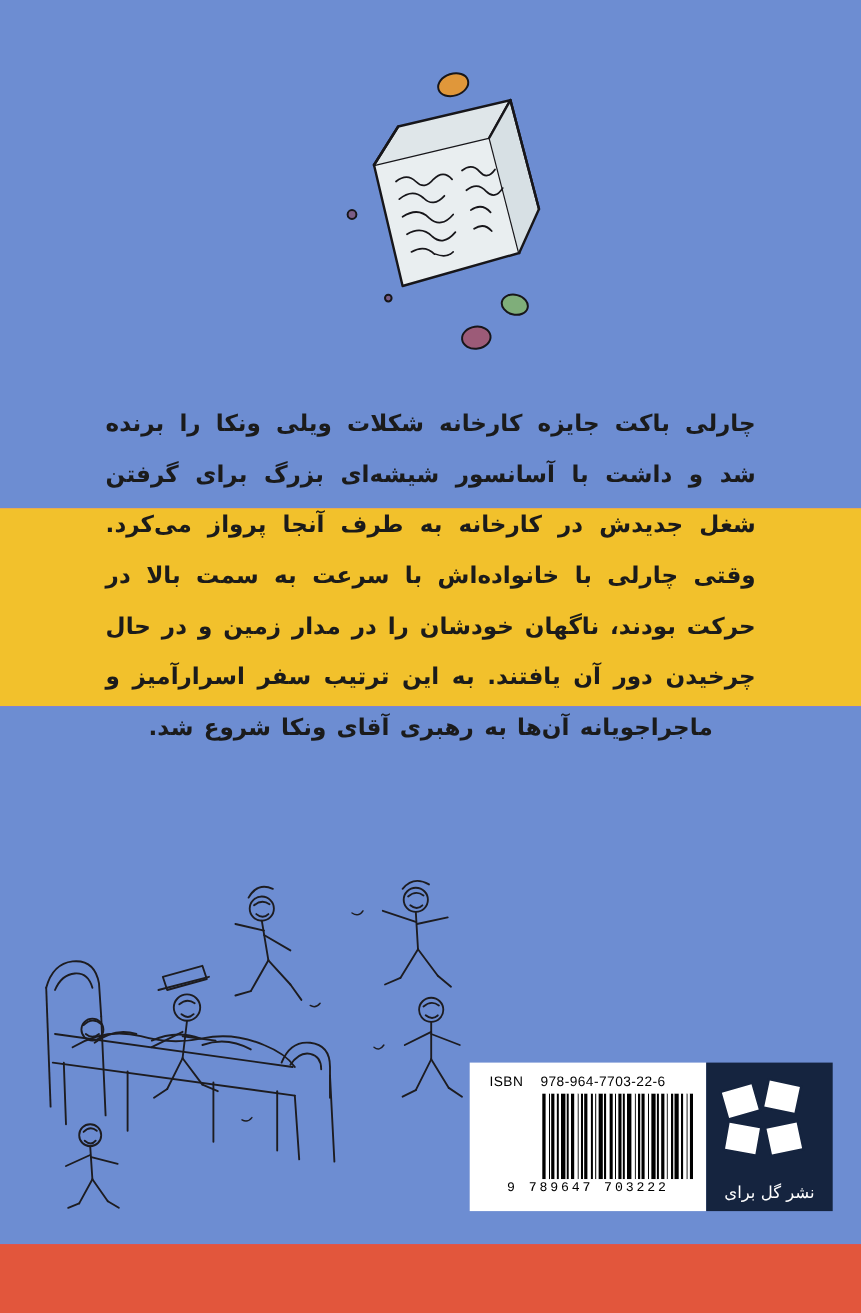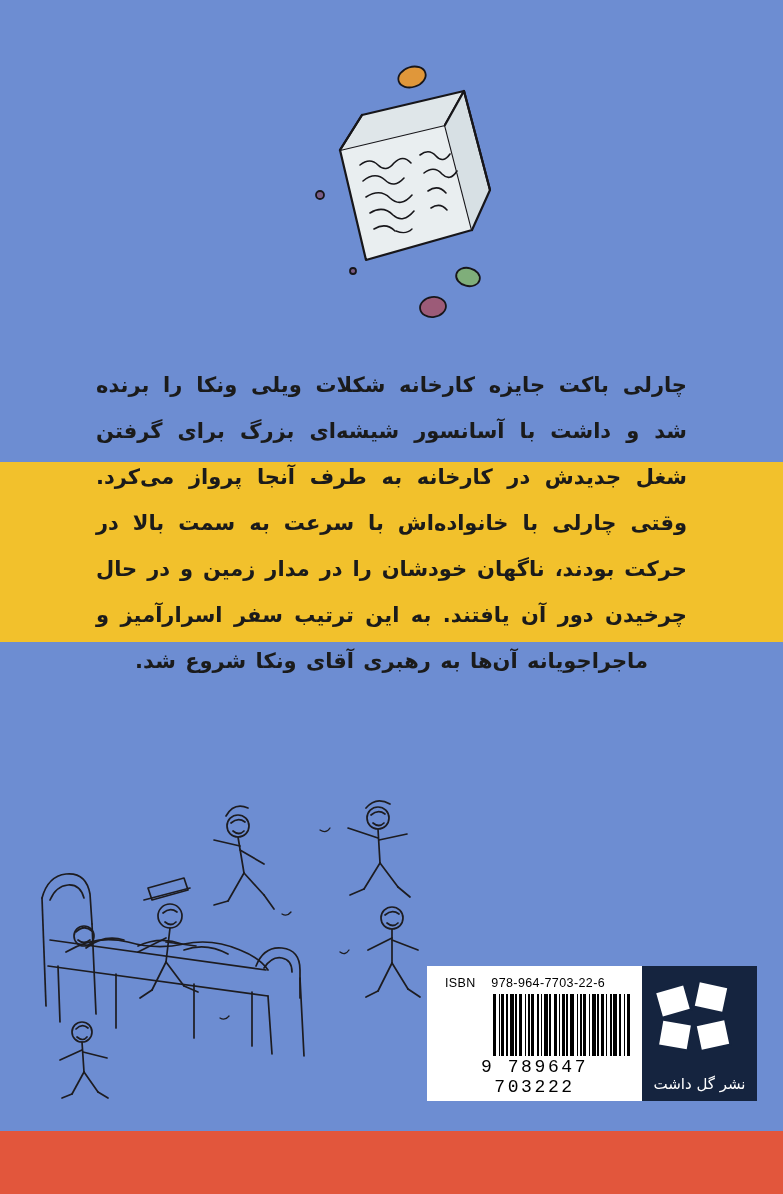--- a/index.html
+++ b/index.html
@@ -110,21 +110,21 @@
     overflow: hidden;
   }
   .barcode i {
     display: block;
     background: #000;
     height: 100%;
   }
   .barcode-digits {
     direction: ltr;
     font-family: "Liberation Mono", monospace;
-    font-size: 18px;
+    font-size: 12px;
     letter-spacing: 2.6px;
     color: #000;
     margin-top: 1px;
     width: 100%;
     text-align: center;
   }
   
   .publisher {
     position: absolute;
     left: 642px;
@@ -387,16 +387,16 @@
 
   <div class="publisher">
     <svg class="publisher-mark" viewBox="0 0 115 82" xmlns="http://www.w3.org/2000/svg">
       <g fill="#ffffff" stroke="#15243f" stroke-width="2">
         <rect x="16" y="10" width="30" height="26" transform="rotate(-16 31 23)"></rect>
         <rect x="54" y="6" width="30" height="26" transform="rotate(12 69 19)"></rect>
         <rect x="18" y="44" width="30" height="26" transform="rotate(10 33 57)"></rect>
         <rect x="56" y="44" width="30" height="26" transform="rotate(-12 71 57)"></rect>
       </g>
     </svg>
-    <div class="publisher-name">نشر گل داشت</div>
+    <div class="publisher-name">نشر گل برای</div>
   </div>
 
 </div>
 
 </body></html>

